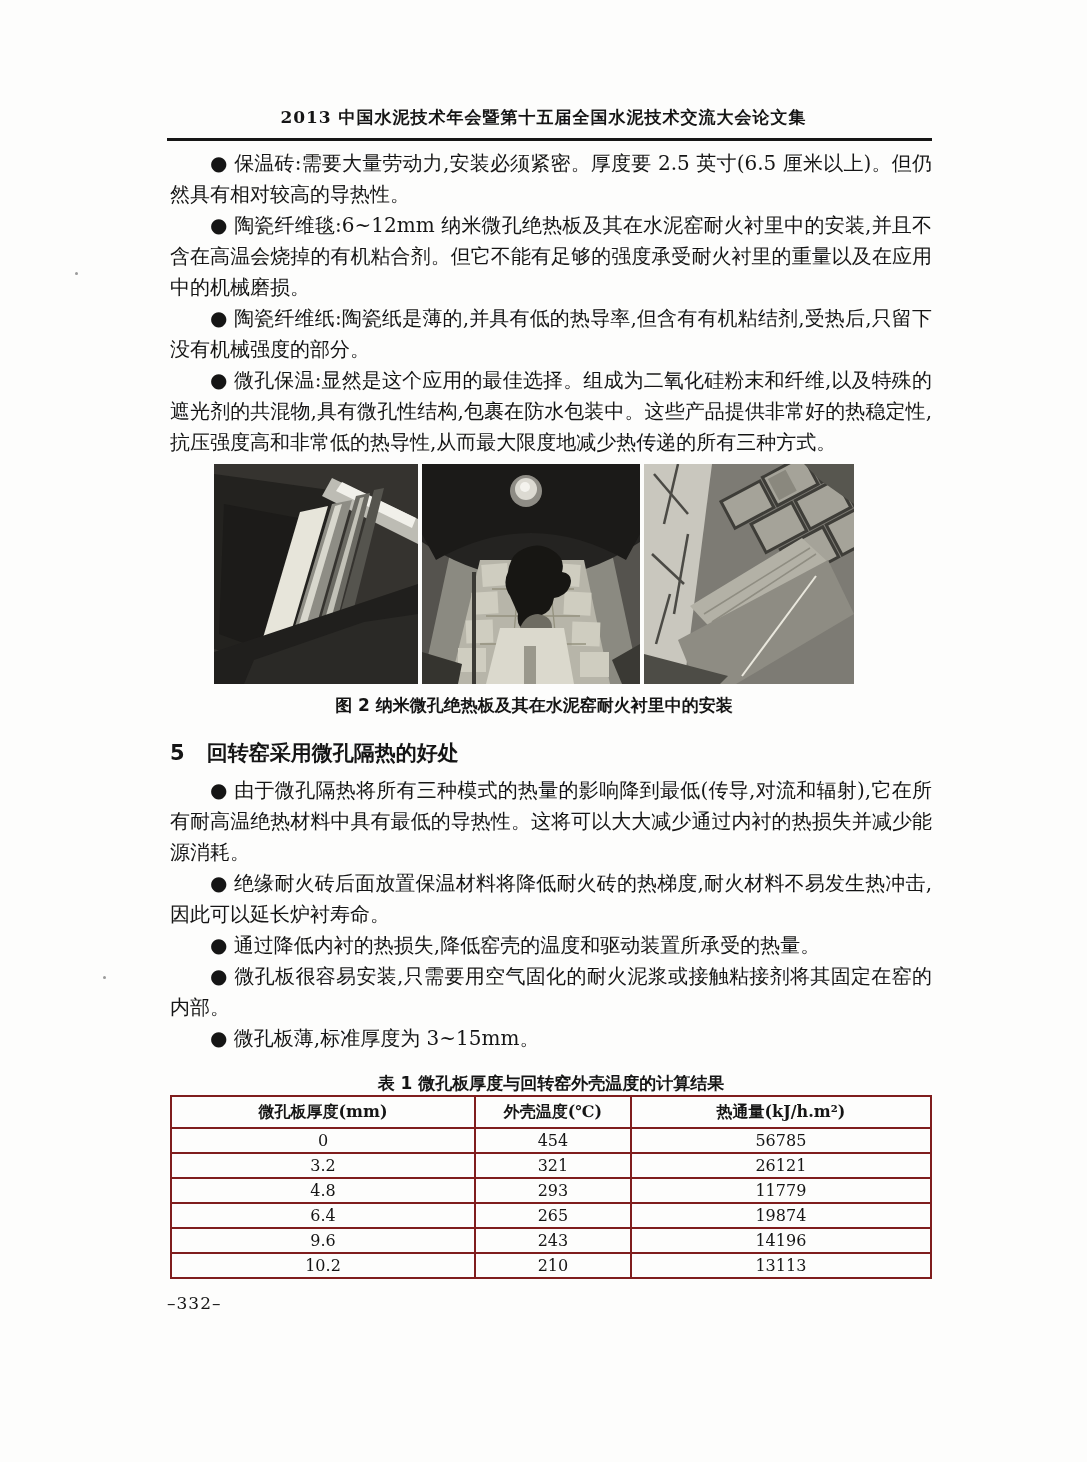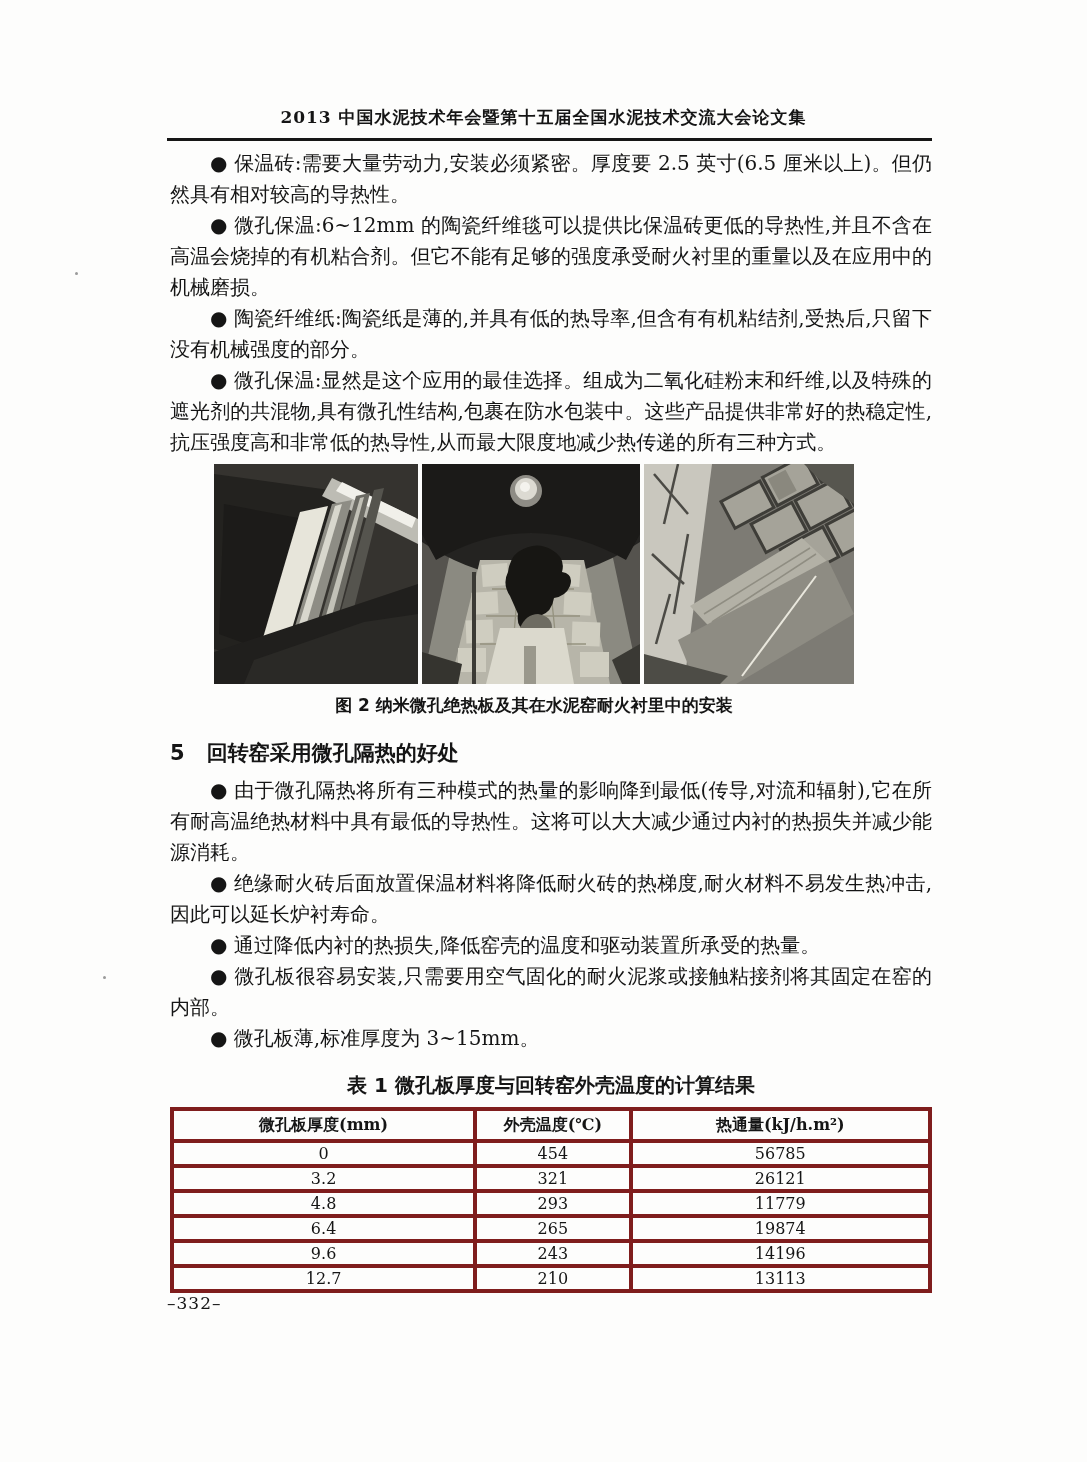--- a/index.html
+++ b/index.html
@@ -41,30 +41,29 @@
   }
   .section-heading {
     margin-top:22px;
     font-size:21px; font-weight:bold;
     font-family:"DejaVu Sans","Liberation Sans",sans-serif;
     display:flex; gap:22px; align-items:baseline;
   }
   .benefits { margin-top:8px; }
   .table-block { margin-top:18px; }
   .table-title {
-    text-align:center; font-size:20px; font-weight:bold;
+    text-align:center; font-size:17px; font-weight:bold;
     font-family:"DejaVu Sans","Liberation Sans",sans-serif;
-    margin-bottom:8px;
   }
   table.data-table {
     width:100%; border-collapse:collapse;
     font-size:16px;
   }
   table.data-table th, table.data-table td {
-    border:4px solid #7f1d1d;
+    border:2px solid #7f1d1d;
     text-align:center; vertical-align:middle;
     padding:0;
   }
   table.data-table th { height:32px; font-weight:bold; }
   table.data-table td { height:25px; font-weight:500; }
   col.c1 { width:40%; } col.c2 { width:20.5%; } col.c3 { width:39.5%; }
   .page-number {
     position:absolute; left:167px; top:1293px;
     font-size:17px; letter-spacing:1px;
   }
@@ -76,21 +75,21 @@
 <body>
 
 <div class="page">
 
   <div class="header-title">2013 中国水泥技术年会暨第十五届全国水泥技术交流大会论文集</div>
   <div class="header-rule"></div>
 
   <div class="content">
 
     <p class="body-par">● 保温砖:需要大量劳动力,安装必须紧密。厚度要 2.5 英寸(6.5 厘米以上)。但仍然具有相对较高的导热性。</p>
-    <p class="body-par">● 微孔保温:6~12mm 的陶瓷纤维毯可以提供比保温砖更低的导热性,并且不含在高温会烧掉的有机粘合剂。但它不能有足够的强度承受耐火衬里的重量以及在应用中的机械磨损。</p>
+    <p class="body-par">● 陶瓷纤维毯:6~12mm 纳米微孔绝热板及其在水泥窑耐火衬里中的安装,并且不含在高温会烧掉的有机粘合剂。但它不能有足够的强度承受耐火衬里的重量以及在应用中的机械磨损。</p>
     <p class="body-par">● 陶瓷纤维纸:陶瓷纸是薄的,并具有低的热导率,但含有有机粘结剂,受热后,只留下没有机械强度的部分。</p>
     <p class="body-par">● 微孔保温:显然是这个应用的最佳选择。组成为二氧化硅粉末和纤维,以及特殊的遮光剂的共混物,具有微孔性结构,包裹在防水包装中。这些产品提供非常好的热稳定性,抗压强度高和非常低的热导性,从而最大限度地减少热传递的所有三种方式。</p>
 
     <div class="figure-block">
       <div class="figure-strip">
 
         <svg width="204" height="220" viewBox="0 0 204 220">
           <rect width="204" height="220" fill="#35332f"></rect>
           <polygon points="0,10 130,28 70,205 0,185" fill="#23221f"></polygon>
           <polygon points="10,40 90,55 60,190 5,170" fill="#1c1b19"></polygon>
@@ -228,21 +227,21 @@
             <td>6.4</td>
             <td>265</td>
             <td>19874</td>
           </tr>
           <tr>
             <td>9.6</td>
             <td>243</td>
             <td>14196</td>
           </tr>
           <tr>
-            <td>12.7</td>
+            <td>10.2</td>
             <td>210</td>
             <td>13113</td>
           </tr>
         </tbody>
       </table>
     </div>
 
   </div>
 
   <div class="page-number">–332–</div>

